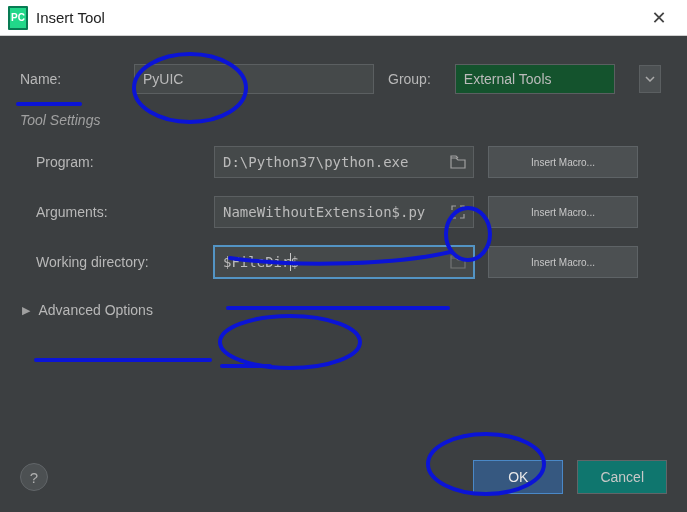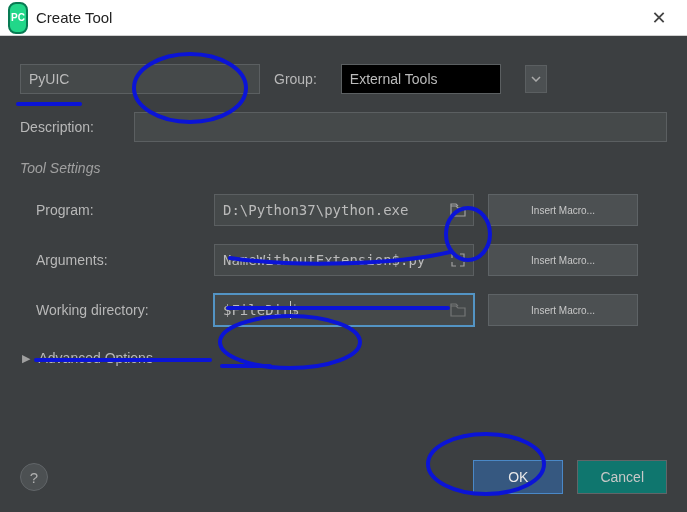--- a/index.html
+++ b/index.html
@@ -12,24 +12,24 @@
   }
   .titlebar {
     height: 36px;
     background: #ffffff;
     display: flex;
     align-items: center;
     padding: 0 8px;
     border-bottom: 1px solid #d0d0d0;
   }
   .titlebar .app-icon {
-    width: 20px; height: 32px;
+    width: 20px; height: 24px;
     background: #21d789;
     border: 2px solid #087b53;
-    border-radius: 8px;
+    border-radius: 1px;
     display: flex;
     align-items: center;
     justify-content: center;
     font-size: 10px;
     font-weight: bold;
     color: #fff;
     margin-right: 8px;
   }
   .titlebar .title {
     flex: 1;
@@ -62,21 +62,21 @@
     color: #bbbbbb;
     height: 30px;
     padding: 0 8px;
     font-size: 14px;
     font-family: inherit;
   }
   .name-field { flex: 1; max-width: 240px; }
   .group-wrap { display: flex; align-items: center; gap: 24px; }
   .group-lbl { color: #b8b8b8; }
   .group-select {
-    background: #000000;
+    background: #14532d;
     border: 1px solid #5b5f61;
     color: #bbbbbb;
     height: 30px;
     padding: 0 8px;
     min-width: 160px;
     display: flex;
     align-items: center;
     justify-content: space-between;
     gap: 8px;
   }
@@ -214,45 +214,42 @@
     width: 1px;
     height: 18px;
     background: #c8c8c8;
   }
 </style>
 </head>
 <body>
 
 <div class="titlebar">
   <div class="app-icon">PC</div>
-  <div class="title">Create Tool</div>
+  <div class="title">Insert Tool</div>
   <div class="close">✕</div>
 </div>
 
 <div class="dialog-body">
 
   <div class="row">
+    <div class="lbl">Name:</div>
     <input class="field name-field" value="PyUIC" style="">
     <div class="group-wrap">
       <div class="group-lbl">Group:</div>
       <div class="group-select">
         <span>External Tools</span>
       </div>
       <div class="chev">
         <svg width="10" height="6" viewBox="0 0 10 6">
             <path d="M1 1 L5 5 L9 1" stroke="#aaa" stroke-width="1.5" fill="none"></path>
           </svg>
       </div>
     </div>
   </div>
 
-  <div class="row">
-    <div class="lbl">Description:</div>
-    <input class="field desc-field" value="" style="">
-  </div>
 
   <div class="section-title">Tool Settings</div>
 
   <div class="tool-row">
     <div class="lbl2">Program:</div>
     <div class="input-with-icon">
       <input style="direction: rtl; text-align: left;" value="D:\Python37\python.exe">
       <div class="inicon">
         <svg width="16" height="14" viewBox="0 0 16 14">
             <path d="M1 3 L6 3 L8 5 L15 5 L15 13 L1 13 Z M1 3 L1 1 L6 1 L8 3" stroke="#a0a0a0" stroke-width="1.2" fill="none"></path>

